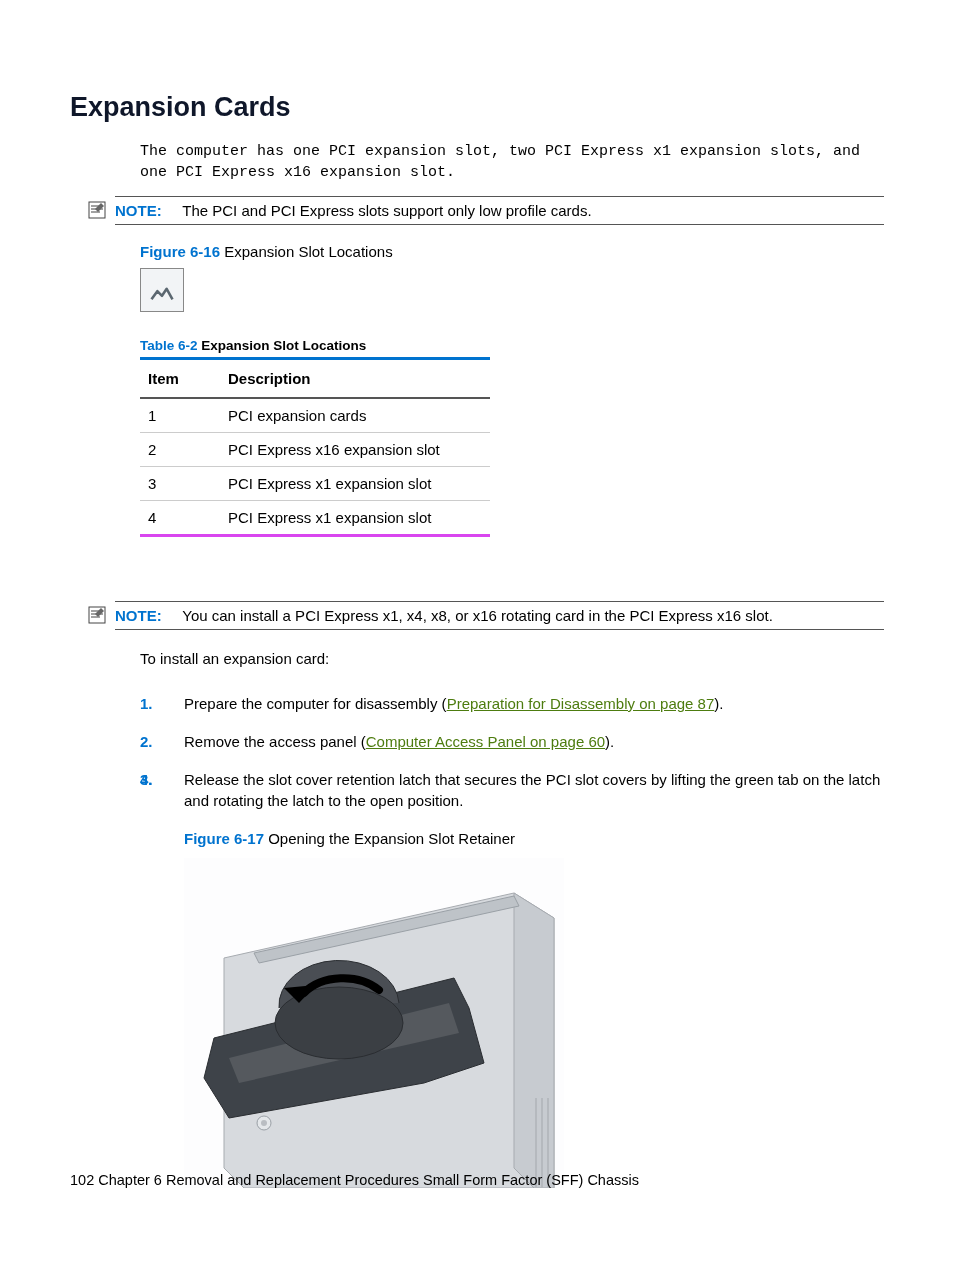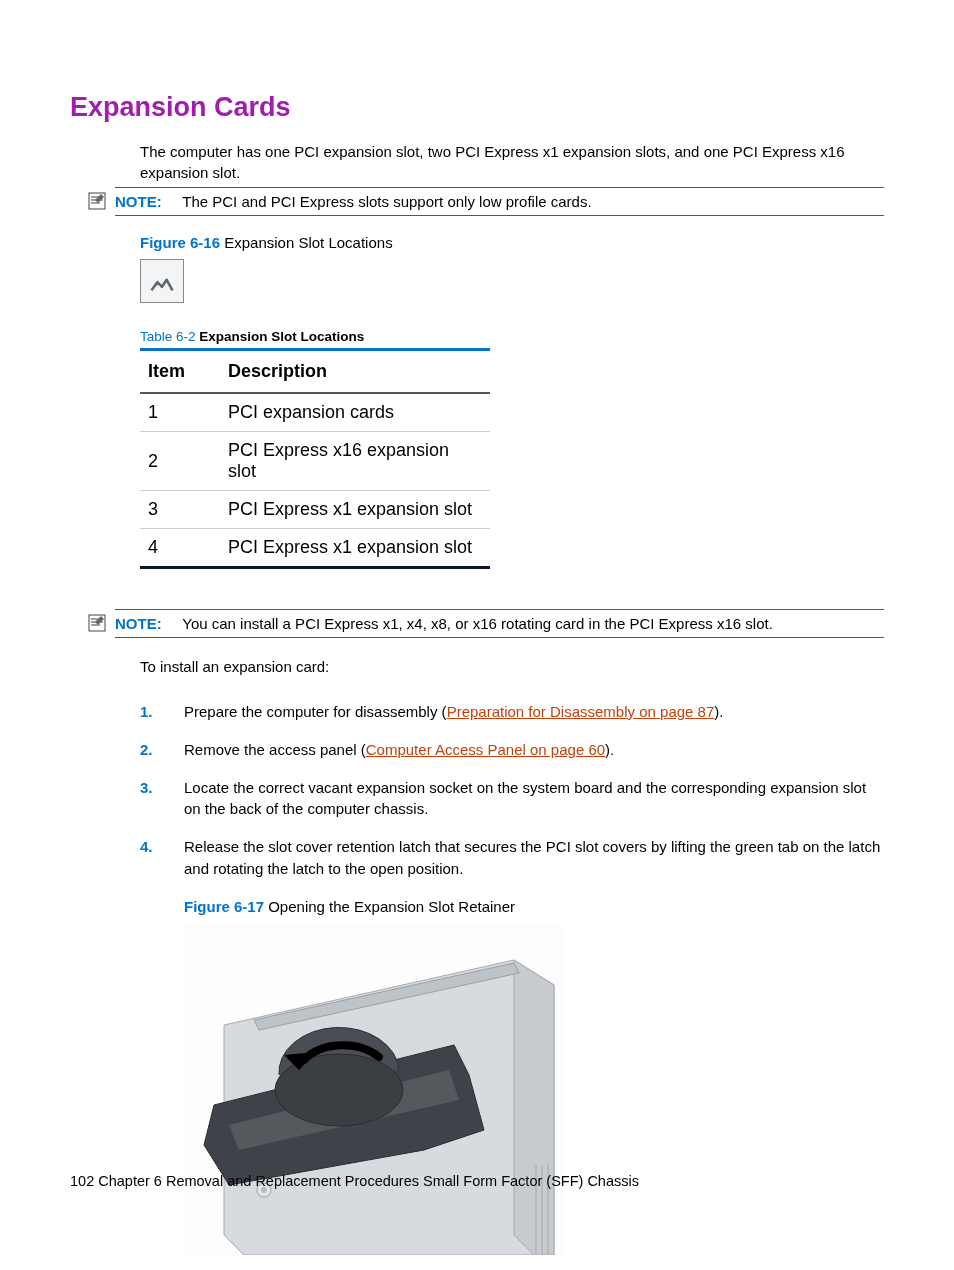--- a/index.html
+++ b/index.html
@@ -12,29 +12,30 @@
     min-height: 1270px;
     position: relative;
     padding: 0;
   }
   .page {
     padding: 92px 70px 0 70px;
   }
   .section-title {
     font-size: 27px;
     font-weight: bold;
-    color: #a21caf;
+    color: #0f172a;
     margin-bottom: 18px;
   }
   .body-indent {
     margin-left: 70px;
   }
   .intro-para {
     line-height: 1.4;
-    margin-bottom: 4px;
+    margin-bottom: 13px;
+    font-family: Liberation Mono, monospace;
   }
   .note-block {
     margin-left: 45px;
     border-top: 1px solid #555;
     border-bottom: 1px solid #555;
     padding: 5px 0;
     margin-bottom: 18px;
     position: relative;
   }
   .note-icon {
@@ -67,35 +68,35 @@
     display: flex;
     align-items: center;
     justify-content: center;
   }
   .figure-image-placeholder svg { color: #5b6770; }
   .table-caption {
     margin-bottom: 4px;
   }
   .table-label {
     color: #0073cf;
-    font-weight: normal;
+    font-weight: bold;
     font-size: 13.5px;
     text-align: right;
   }
   .table-title {
     font-weight: bold;
     font-size: 13.5px;
   }
   .slot-table {
     border-collapse: collapse;
     width: 350px;
-    font-size: 18px;
+    font-size: 15px;
     border-top: 3px solid #0073cf;
-    border-bottom: 3px solid #0f172a;
-    margin-bottom: 40px;
+    border-bottom: 3px solid #d946ef;
+    margin-bottom: 64px;
   }
   .slot-table th {
     text-align: left;
     font-weight: bold;
     padding: 10px 8px;
     border-bottom: 2px solid #555;
   }
   .slot-table th:first-child { width: 80px; }
   .slot-table td {
     padding: 8px 8px;
@@ -118,21 +119,21 @@
     line-height: 1.45;
     margin-bottom: 16px;
   }
   ol.steps .step-num {
     position: absolute;
     left: 0;
     color: #0073cf;
     font-weight: bold;
   }
   .inline-link {
-    color: #c2410c;
+    color: #4d7c0f;
     text-decoration: underline;
   }
   .fig-large {
     width: 380px;
     height: 330px;
     background: #fdfdfe;
     margin-top: 8px;
     margin-left: 0px;
     display: flex;
     align-items: center;
@@ -231,21 +232,20 @@
       <li>
         <span class="step-num">1.</span>
         <span>Prepare the computer for disassembly (</span><a href="#" class="inline-link">Preparation for Disassembly on page 87</a><span>).</span>
       </li>
       <li>
         <span class="step-num">2.</span>
         <span>Remove the access panel (</span><a href="#" class="inline-link">Computer Access Panel on page 60</a><span>).</span>
       </li>
       <li>
         <span class="step-num">3.</span>
-        <span>Locate the correct vacant expansion socket on the system board and the corresponding expansion slot on the back of the computer chassis.</span>
       </li>
       <li>
         <span class="step-num">4.</span>
         <span>Release the slot cover retention latch that secures the PCI slot covers by lifting the green tab on the latch and rotating the latch to the open position.</span>
         <p class="figure-caption" style="margin-top:16px">
           <span class="figure-label">Figure 6-17</span><span>  Opening the Expansion Slot Retainer</span>
         </p>
         <div class="fig-large">
           <svg width="380" height="330" viewBox="0 0 380 330">
 

